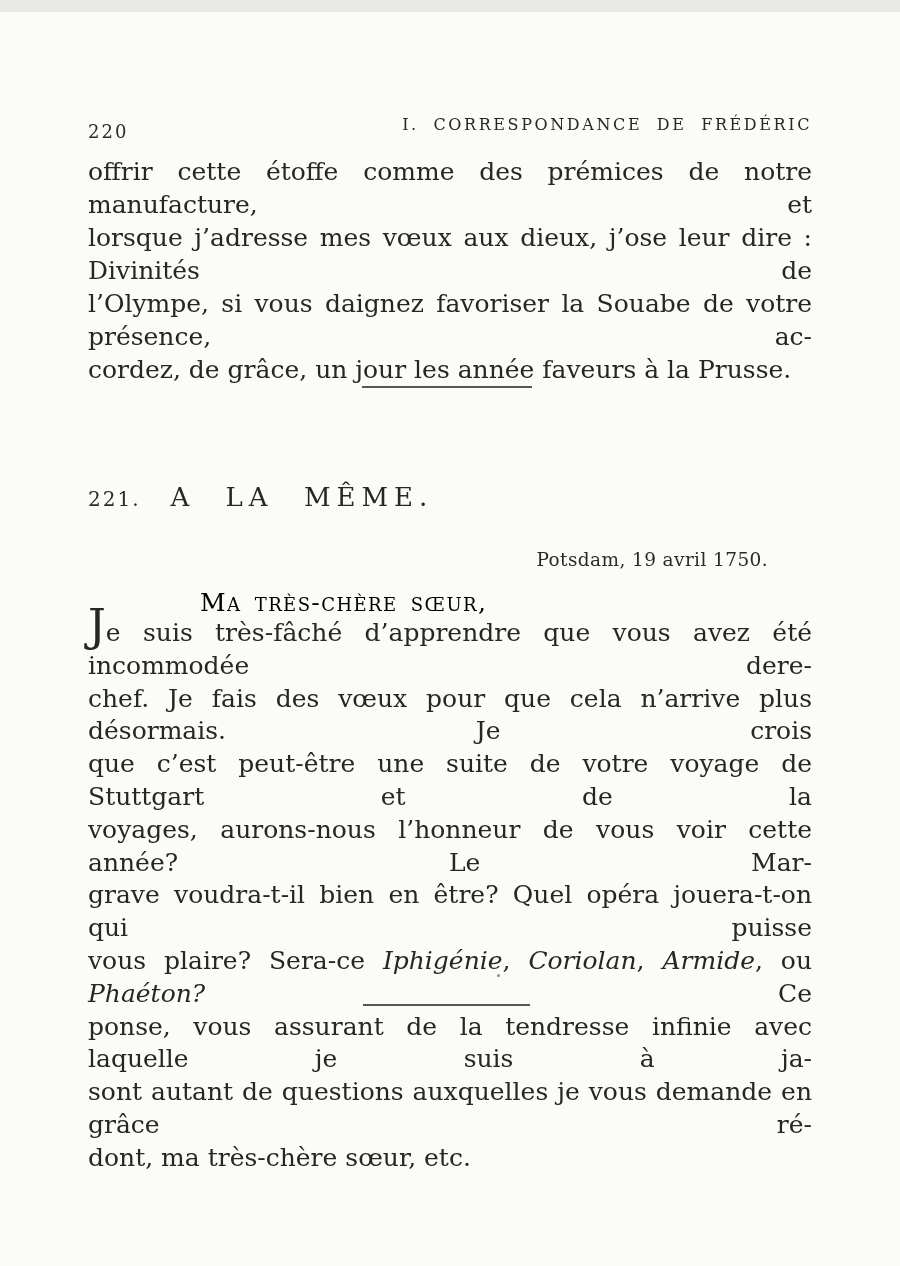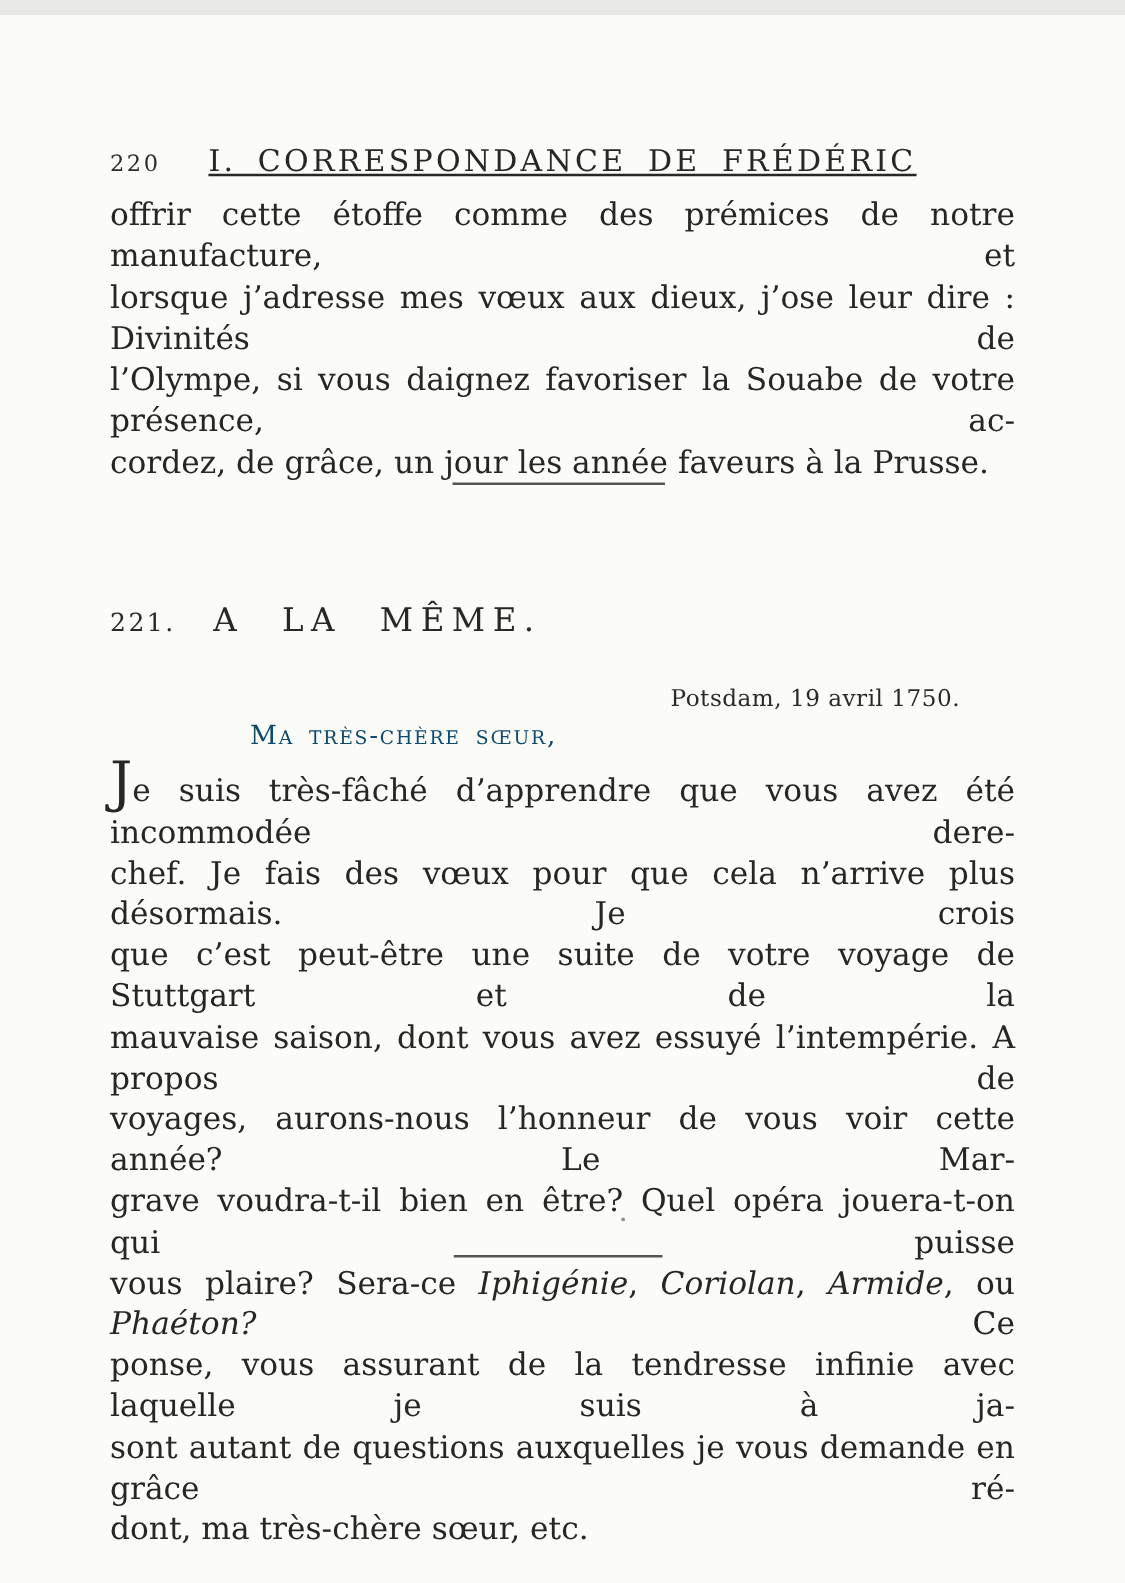--- a/index.html
+++ b/index.html
@@ -29,27 +29,26 @@
   .pageno {
     position: absolute;
     left: 0;
     top: 6px;
     font-size: 18px;
     letter-spacing: 2px;
     color: #2c2c2c;
   }
   .head-title {
     display: block;
-    text-align: center;
-    font-size: 24px;
+    text-align: right;
+    font-size: 16px;
     letter-spacing: 2.6px;
     word-spacing: 7px;
     color: #272727;
     white-space: nowrap;
-    text-decoration: underline;
   }
 
   
   .para {
     position: absolute;
     left: 88px;
     width: 724px;
     font-size: 25px;
     color: #262626;
   }
@@ -113,27 +112,27 @@
     position: absolute;
     top: 537px;
     right: 132px;
     font-size: 18.5px;
     letter-spacing: 0.4px;
     color: #2a2a2a;
   }
 
   .salutation {
     position: absolute;
-    top: 564px;
+    top: 576px;
     left: 200px;
-    font-size: 21px;
+    font-size: 25px;
     font-variant: small-caps;
     letter-spacing: 1.4px;
     word-spacing: 4px;
-    color: #0c4a6e;
+    color: #000000;
   }
 
   
   .speck {
     position: absolute;
     border-radius: 50%;
   }
   .speck1 { left: 497px; top: 962px; width: 3px; height: 3px; background: #8f8f8f; }
   .speck2 { left: 694px; top: 1257px; width: 3px; height: 3px; background: #c4c4c2; }
   .speck3 { left: 179px; top: 1263px; width: 2px; height: 2px; background: #cfcfcc; }
@@ -163,21 +162,20 @@
   </div>
 
   <div class="dateline">Potsdam, 19 avril 1750.</div>
 
   <div class="salutation">Ma très-chère sœur,</div>
 
   <section class="para para2">
       <div class="line"><span class="initial">J</span><span>e suis très-fâché d’apprendre que vous avez été incommodée dere-</span></div>
       <div class="line"><span>chef. Je fais des vœux pour que cela n’arrive plus désormais. Je crois</span></div>
       <div class="line"><span>que c’est peut-être une suite de votre voyage de Stuttgart et de la</span></div>
-      <div class="line"><span>mauvaise saison, dont vous avez essuyé l’intempérie. A propos de</span></div>
       <div class="line"><span>voyages, aurons-nous l’honneur de vous voir cette année? Le Mar-</span></div>
       <div class="line"><span>grave voudra-t-il bien en être? Quel opéra jouera-t-on qui puisse</span></div>
       <div class="line"><span>vous plaire? Sera-ce </span><i>Iphigénie</i><span>, </span><i>Coriolan</i><span>, </span><i>Armide</i><span>, ou </span><i>Phaéton?</i><span> Ce</span></div>
       <div class="line"><span>ponse, vous assurant de la tendresse infinie avec laquelle je suis à ja-</span></div>
       <div class="line"><span>sont autant de questions auxquelles je vous demande en grâce ré-</span></div>
       <div class="line last"><span>dont, ma très-chère sœur, etc.</span></div>
     </section>
 
   <hr class="divider d2">
 

